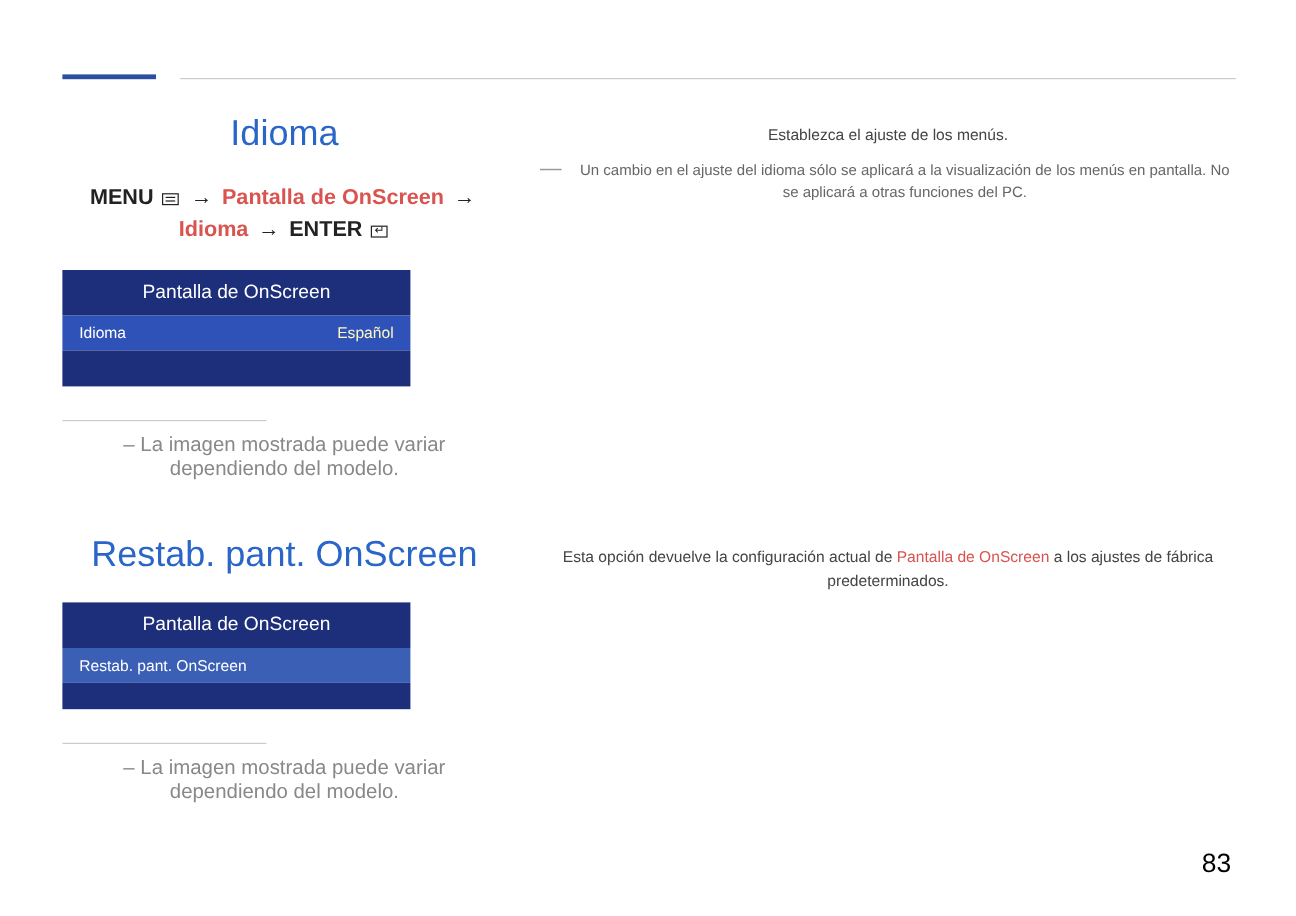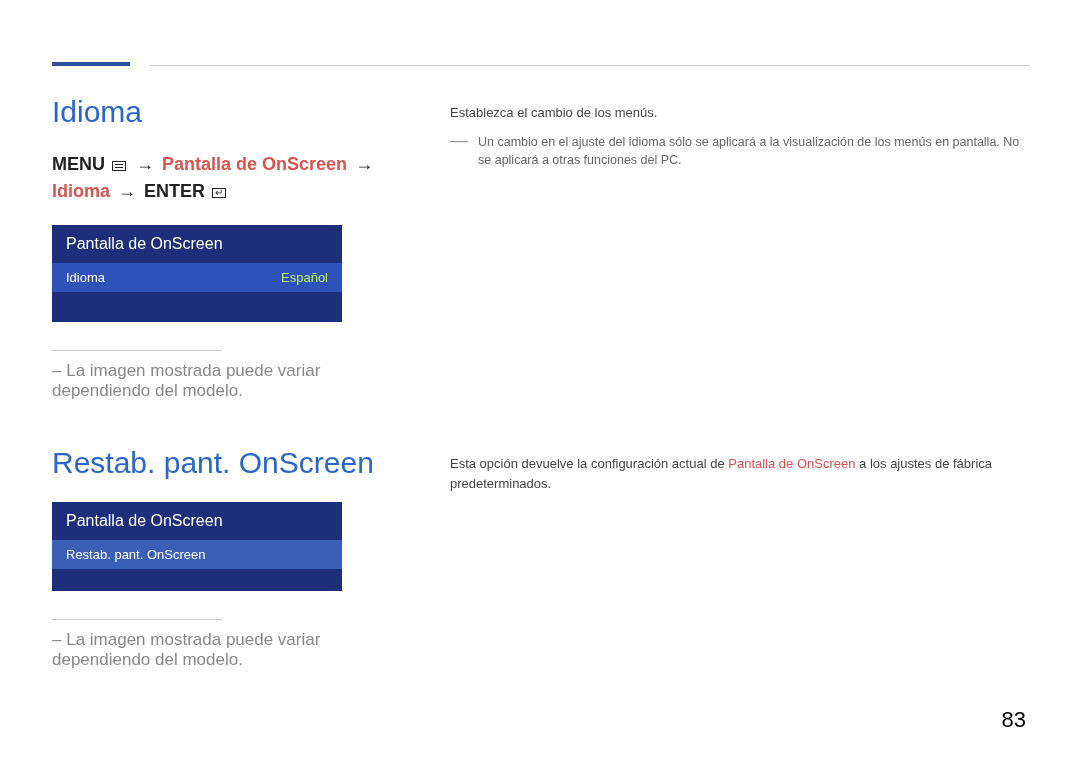--- a/index.html
+++ b/index.html
@@ -2,20 +2,21 @@
 <html><head>
 <meta charset="utf-8">
 <style>
   * { box-sizing: border-box; margin: 0; padding: 0; }
   html, body { width: 1080px; height: 763px; background: #fff; font-family: Arial, Helvetica, sans-serif; color: #333; }
   .page {
     position: relative;
     width: 1080px;
     height: 763px;
     padding: 60px 50px 40px 52px;
+    text-align: center;
   }
   .top-rule-short {
     position: absolute;
     left: 52px;
     top: 62px;
     width: 78px;
     height: 4px;
     background: #2a4fa0;
   }
   .top-rule-long {
@@ -88,21 +89,21 @@
     display: flex;
     justify-content: space-between;
     align-items: center;
     padding: 7px 14px;
     font-size: 13px;
     color: #fff;
   }
   .osd-row.selected { background: #2f52b8; }
   .osd-row.selected2 { background: #3a5fb5; }
   .osd-row.empty { background: #1d2f7a; height: 30px; }
-  .osd-row .value { color: #bef264; }
+  .osd-row .value { color: #fef9c3; }
 
   .short-rule {
     width: 170px;
     height: 1px;
     background: #ccc;
     margin: 28px 0 10px 0;
   }
   .caption {
     font-size: 17px;
     color: #888;
@@ -170,21 +171,21 @@
             <span class="value">Español</span>
           </div>
           <div class="osd-row empty"></div>
         </div>
 
         <div class="short-rule"></div>
         <div class="caption">– La imagen mostrada puede variar dependiendo del modelo.</div>
       </div>
 
       <div class="right-col">
-        <div class="desc">Establezca el cambio de los menús.</div>
+        <div class="desc">Establezca el ajuste de los menús.</div>
         <div class="note-row">
           <div class="note-dash">―</div>
           <div>Un cambio en el ajuste del idioma sólo se aplicará a la visualización de los menús en pantalla. No se aplicará a otras funciones del PC.</div>
         </div>
       </div>
     </div>
 
     <div class="section" style="margin-top:30px;">
       <div class="left-col">
         <h1 class="tight">Restab. pant. OnScreen</h1>

